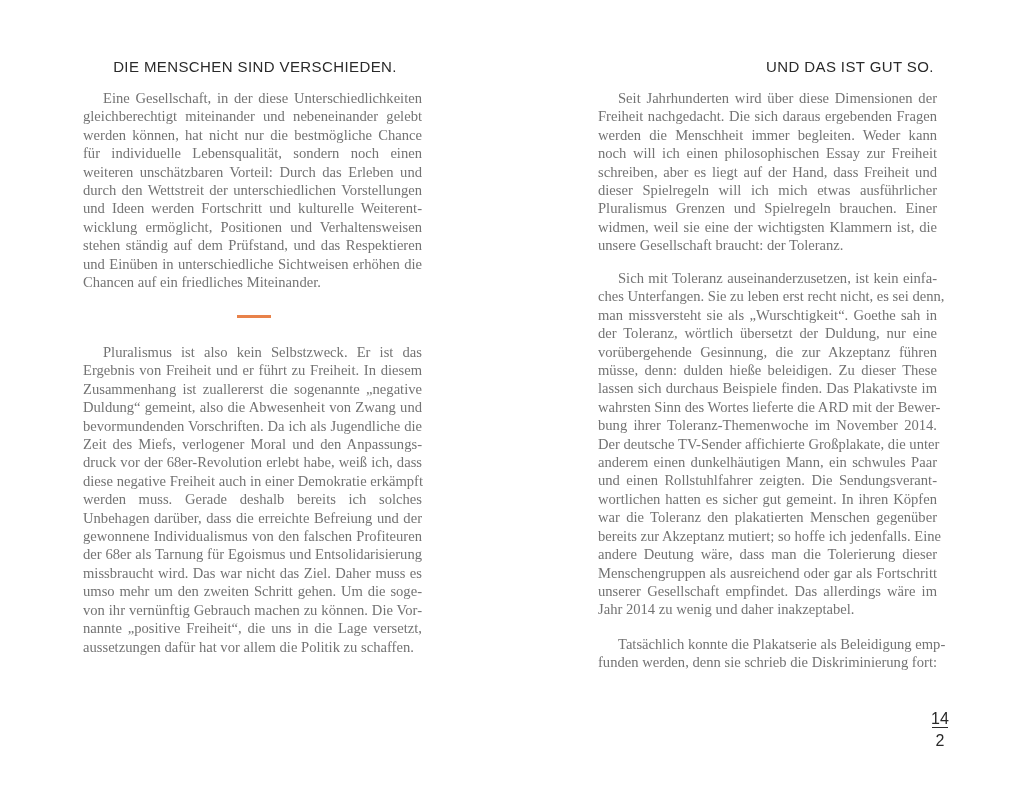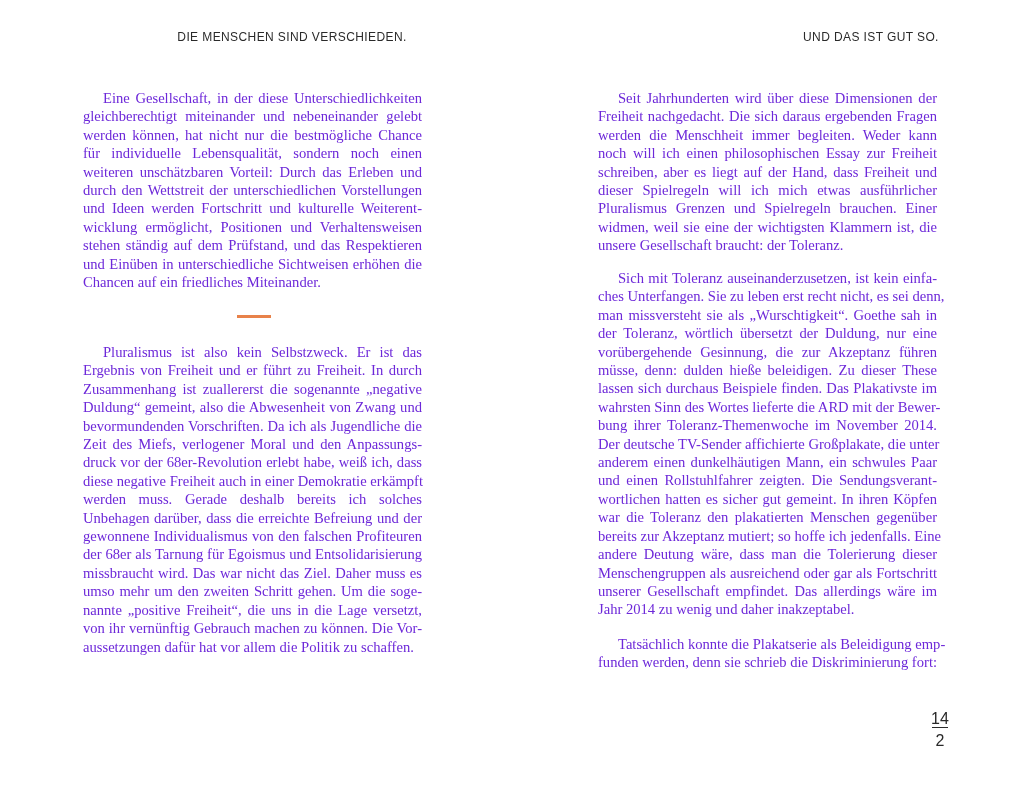--- a/index.html
+++ b/index.html
@@ -17,39 +17,38 @@
     .page {
       position: absolute;
       top: 0;
       height: 798px;
     }
     .page-left { left: 0; width: 510px; }
     .page-right { left: 510px; width: 510px; text-decoration: underline; }
 
     .running-head {
       position: absolute;
-      top: 30px;
+      top: 58px;
       font-family: "Liberation Sans", "DejaVu Sans", sans-serif;
-      font-size: 12px;
+      font-size: 15px;
       letter-spacing: 0.4px;
       color: #2a2a2a;
       text-transform: uppercase;
       white-space: nowrap;
-      padding-left: 37px;
     }
     .page-left .running-head { left: 0; width: 510px; text-align: center; }
     .page-right .running-head { left: 256px; width: 85px; text-align: center; }
 
     .body-text {
       position: absolute;
       width: 339px;
       font-family: "Liberation Serif", "DejaVu Serif", serif;
       font-size: 14.6px;
       line-height: 18.4px;
-      color: #6d28d9;
+      color: #737373;
       text-align: justify;
       hyphens: manual;
     }
     .page-left .body-text { left: 83px; }
     .page-right .body-text { left: 88px; }
     .line {
       display: block;
       text-align: justify;
       text-align-last: justify;
       white-space: nowrap;
@@ -113,35 +112,35 @@
       <span class="line">wicklung ermöglicht, Positionen und Verhaltensweisen</span>
       <span class="line">stehen ständig auf dem Prüfstand, und das Respektieren</span>
       <span class="line">und Einüben in unterschiedliche Sichtweisen erhöhen die</span>
       <span class="line last">Chancen auf ein friedliches Miteinander.</span>
     </div>
 
   <div class="divider" style="background: rgb(232, 130, 74);"></div>
 
   <div class="body-text" id="para-l2">
       <span class="line first">Pluralismus ist also kein Selbstzweck. Er ist das</span>
-      <span class="line">Ergebnis von Freiheit und er führt zu Freiheit. In durch</span>
+      <span class="line">Ergebnis von Freiheit und er führt zu Freiheit. In diesem</span>
       <span class="line">Zusammenhang ist zuallererst die sogenannte „negative</span>
       <span class="line">Duldung“ gemeint, also die Abwesenheit von Zwang und</span>
       <span class="line">bevormundenden Vorschriften. Da ich als Jugendliche die</span>
       <span class="line">Zeit des Miefs, verlogener Moral und den Anpassungs-</span>
       <span class="line">druck vor der 68er-Revolution erlebt habe, weiß ich, dass</span>
       <span class="line">diese negative Freiheit auch in einer Demokratie erkämpft</span>
       <span class="line">werden muss. Gerade deshalb bereits ich solches</span>
       <span class="line">Unbehagen darüber, dass die erreichte Befreiung und der</span>
       <span class="line">gewonnene Individualismus von den falschen Profiteuren</span>
       <span class="line">der 68er als Tarnung für Egoismus und Entsolidarisierung</span>
       <span class="line">missbraucht wird. Das war nicht das Ziel. Daher muss es</span>
       <span class="line">umso mehr um den zweiten Schritt gehen. Um die soge-</span>
+      <span class="line">von ihr vernünftig Gebrauch machen zu können. Die Vor-</span>
       <span class="line">nannte „positive Freiheit“, die uns in die Lage versetzt,</span>
-      <span class="line">von ihr vernünftig Gebrauch machen zu können. Die Vor-</span>
       <span class="line last">aussetzungen dafür hat vor allem die Politik zu schaffen.</span>
     </div>
 </div>
 
 <div class="page page-right">
   <div class="running-head">UND DAS IST GUT SO.</div>
 
   <div class="body-text" id="para-r1">
       <span class="line first">Seit Jahrhunderten wird über diese Dimensionen der</span>
       <span class="line">Freiheit nachgedacht. Die sich daraus ergebenden Fragen</span>

